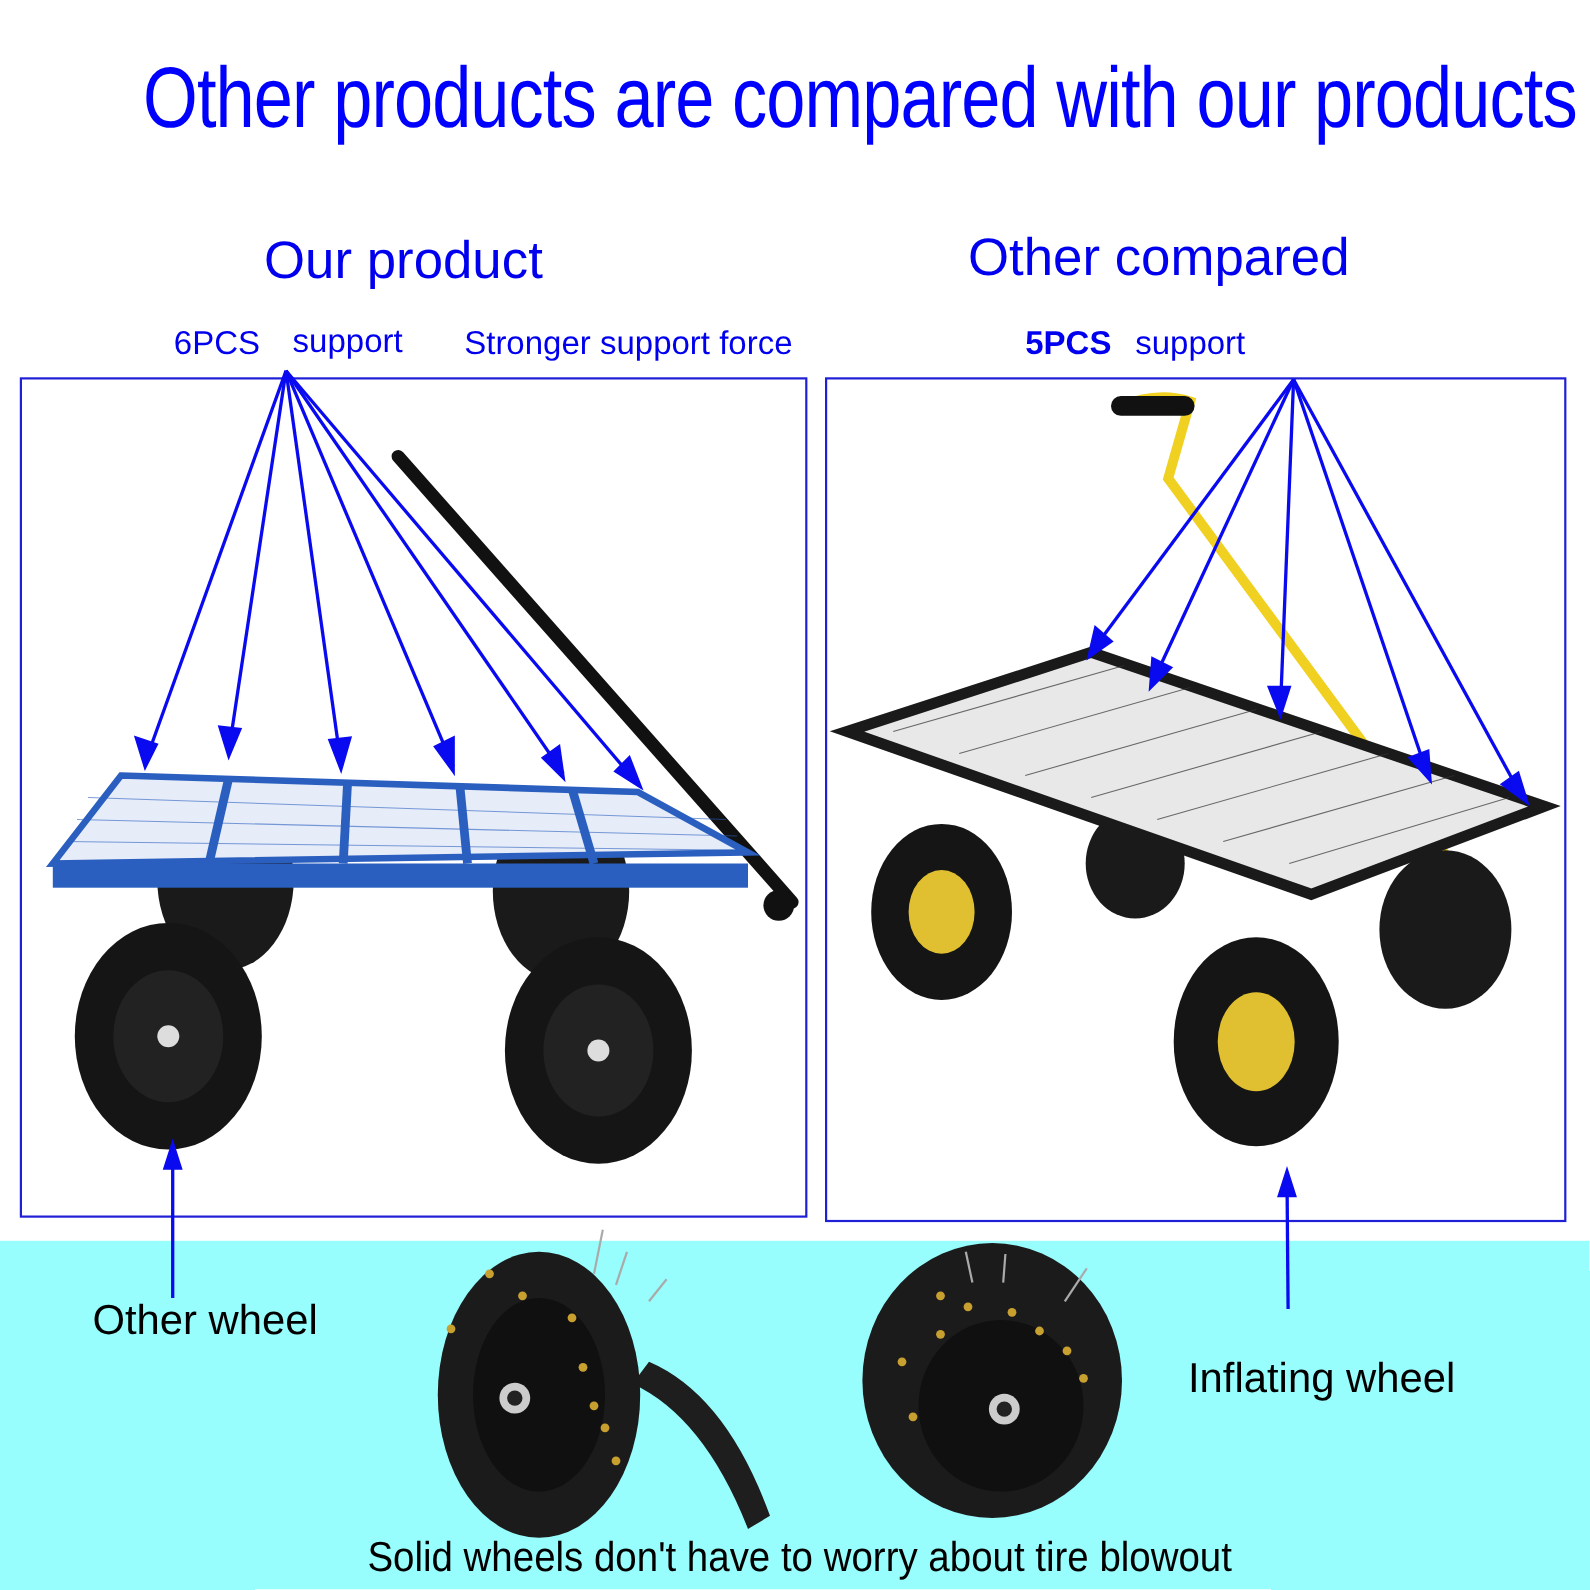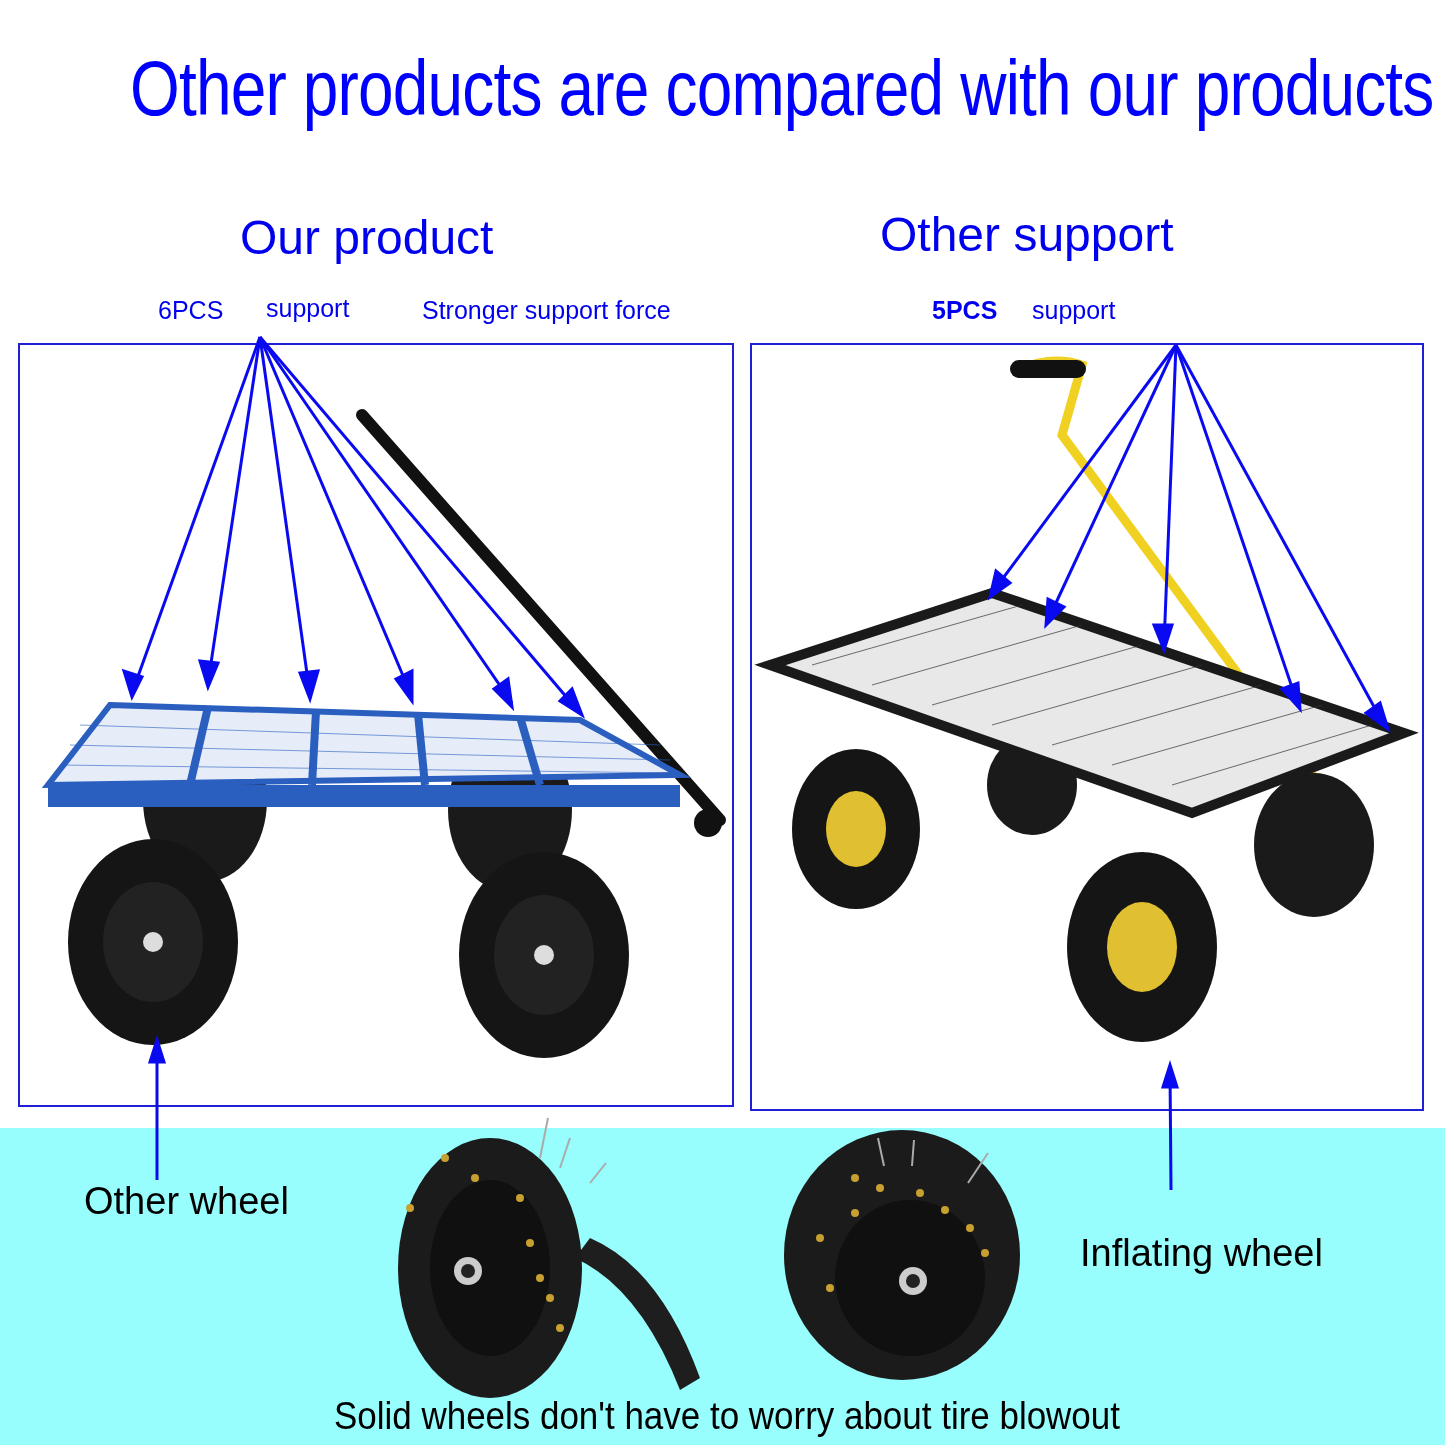--- a/index.html
+++ b/index.html
@@ -1,33 +1,33 @@
 <!DOCTYPE html>
 <html><head>
 <meta charset="utf-8">
 <style>
   html, body { margin:0; padding:0; background:#ffffff; }
   body { width:1445px; height:1445px; position:relative; overflow:hidden; font-family:"Liberation Sans", sans-serif; }
   .abs { position:absolute; }
   .main-title { left:0; top:38px; width:1445px; text-align:center; color:#0000ff; font-size:78px; line-height:100px; transform:scaleX(0.82); transform-origin:center; letter-spacing:-1px; white-space:nowrap; }
   .col-title { color:#0000ee; font-size:48px; white-space:nowrap; }
-  .sub { color:#0000ee; font-size:25px; white-space:nowrap; }
+  .sub { color:#0000ee; font-size:30px; white-space:nowrap; }
   .panel { border:2px solid #1f1fd6; box-sizing:border-box; background:#fff; }
   .cyan { left:0; top:1128px; width:1445px; height:317px; background:#98fdfd; }
   .label { color:#000; font-size:38px; white-space:nowrap; }
   .caption { color:#000; font-size:38px; white-space:nowrap; transform:scaleX(0.92); transform-origin:left; }
   svg { position:absolute; left:0; top:0; overflow:visible; }
 </style>
 </head>
 <body>
 
 <div class="abs main-title">Other products are compared with our products</div>
 
 <div class="abs col-title" style="left:240px;top:210px;">Our product</div>
-<div class="abs col-title" style="left:880px;top:207px;">Other support</div>
+<div class="abs col-title" style="left:880px;top:207px;">Other compared</div>
 
 <div class="abs sub" style="left:158px;top:296px;">6PCS</div>
 <div class="abs sub" style="left:266px;top:294px;">support</div>
 <div class="abs sub" style="left:406px;top:296px;margin-left:16px;">Stronger support force</div>
 <div class="abs sub" style="left:932px;top:296px;font-weight:bold;">5PCS</div>
 <div class="abs sub" style="left:1032px;top:296px;">support</div>
 
 <div class="abs panel" style="left:18px;top:343px;width:716px;height:764px;">
   <svg width="716" height="764">
 

